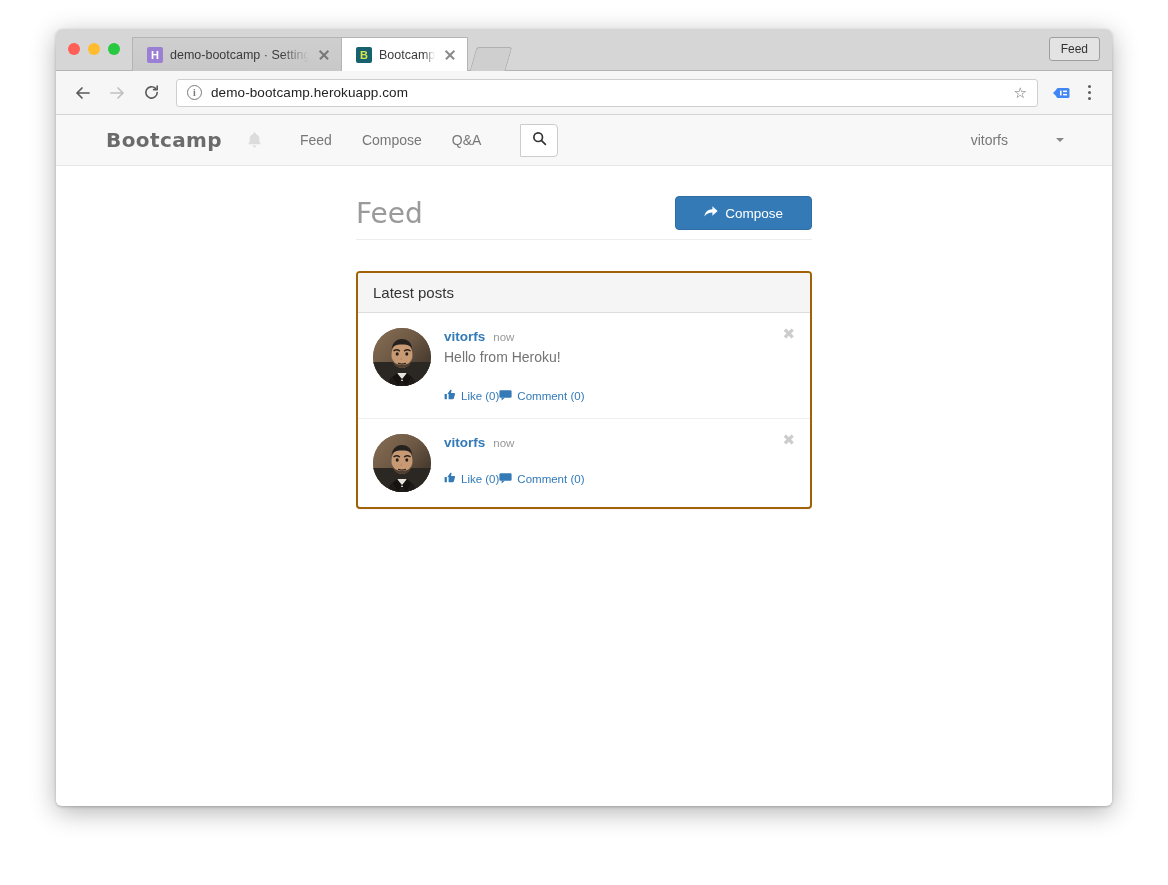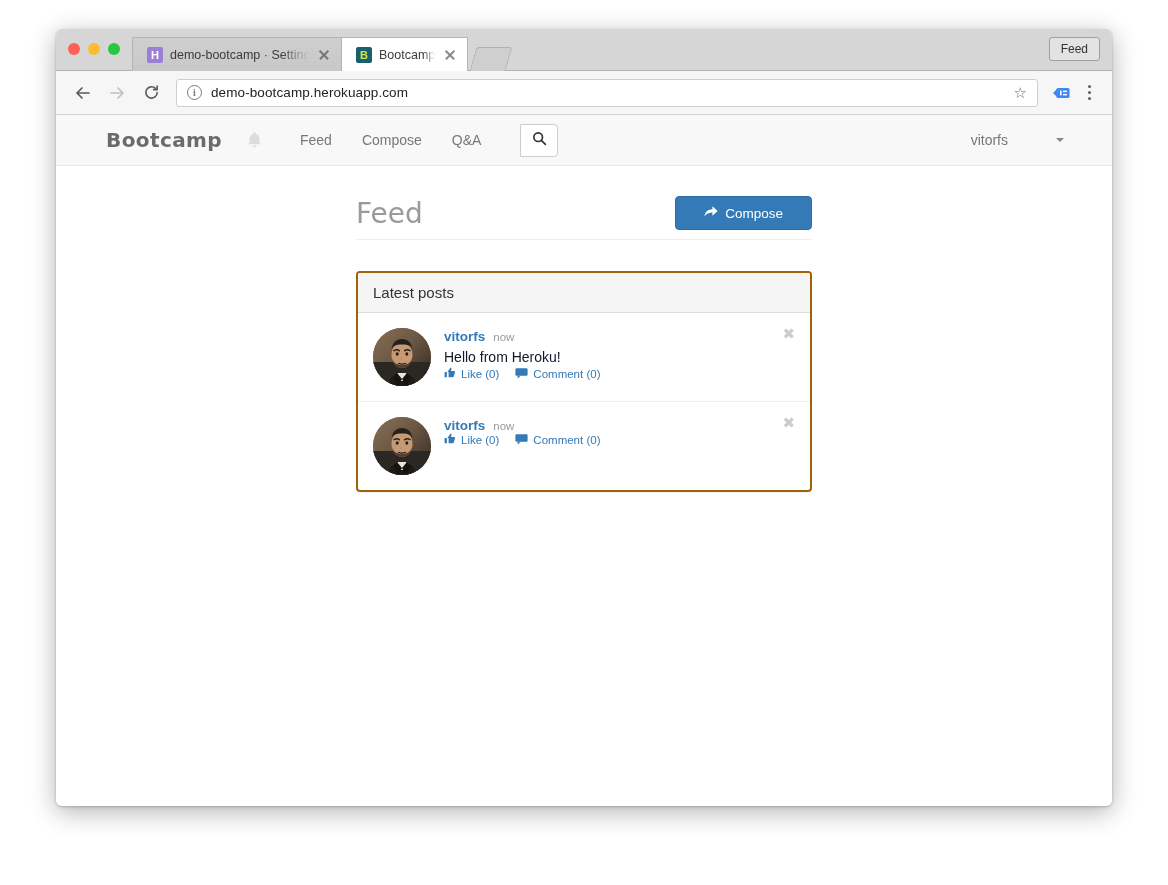--- a/index.html
+++ b/index.html
@@ -288,22 +288,22 @@
     border-radius: 50%;
     flex: 0 0 58px;
     margin-right: 13px;
     overflow: hidden;
     background: #6a5848;
   }
   .post-body { flex: 1; min-width: 0; padding-top: 1px; }
   .post-meta { display: flex; align-items: baseline; gap: 8px; }
   .post-user { font-size: 13.5px; font-weight: bold; color: #337ab7; text-decoration: none; }
   .post-time { font-size: 11.5px; color: #999999; }
-  .post-text { font-size: 14px; color: #0f172a; margin-top: 4px; line-height: 1.35; }
-  .post-actions { display: flex; gap: 16px; margin-top: 0; }
+  .post-text { font-size: 14px; color: #737373; margin-top: 4px; line-height: 1.35; }
+  .post-actions { display: flex; margin-top: 22px; }
   .post-action {
     display: flex; align-items: center; gap: 5px;
     font-size: 11.5px; color: #337ab7; text-decoration: none;
   }
   .post-dismiss {
     position: absolute; right: 15px; top: 13px;
     font-size: 15px; color: #cccccc; line-height: 1; cursor: pointer;
   }
 </style>
 </head>

